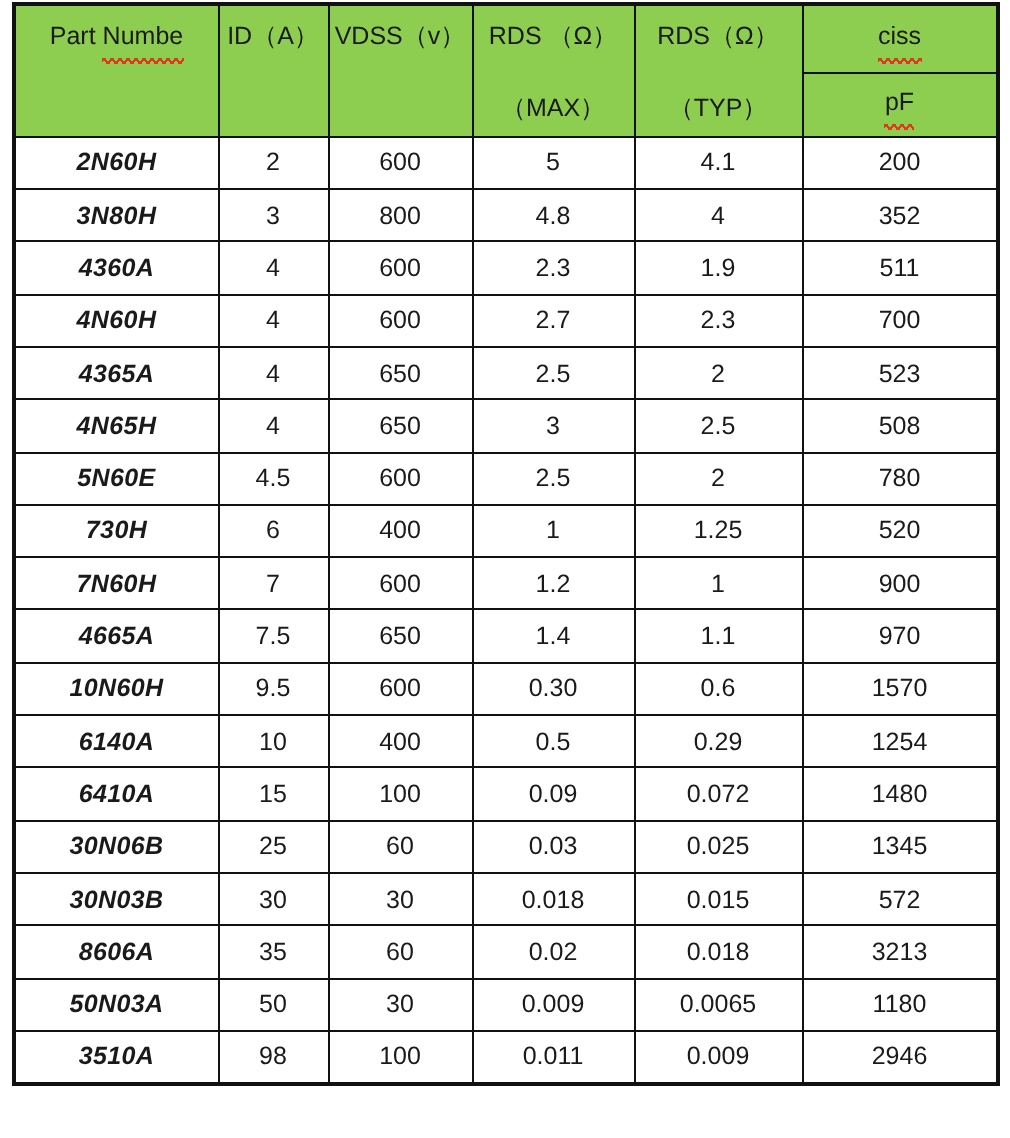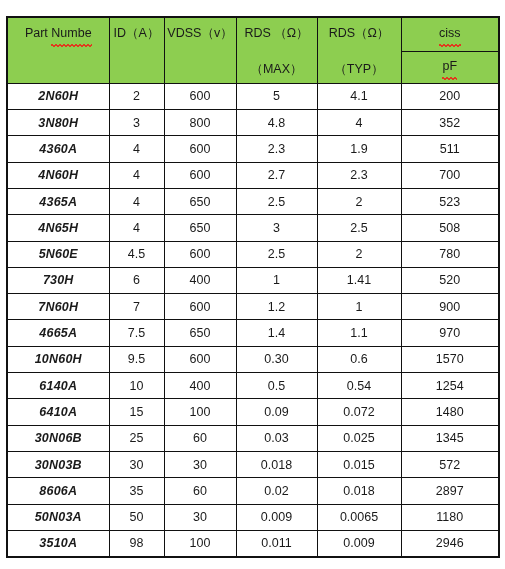--- a/index.html
+++ b/index.html
@@ -13,21 +13,21 @@
     overflow: hidden;
     font-family: "Liberation Sans", sans-serif;
   }
 
   #page-root {
     position: relative;
     width: 483px;
     height: 569px;
     background: #ffffff;
     box-sizing: border-box;
-    padding: 16px 7px 5px 6px;
+    padding: 1px 7px 5px 6px;
   }
 
   table.spec-table {
     width: 492px;
     border-collapse: collapse;
     table-layout: fixed;
     border: 2px solid #111111;
   }
 
   table.spec-table col.c-part  { width: 102px; }
@@ -214,21 +214,21 @@
           <td>600</td>
           <td>2.5</td>
           <td>2</td>
           <td>780</td>
         </tr>
         <tr>
           <td class="part-cell">730H</td>
           <td>6</td>
           <td>400</td>
           <td>1</td>
-          <td>1.41</td>
+          <td>1.25</td>
           <td>520</td>
         </tr>
         <tr>
           <td class="part-cell">7N60H</td>
           <td>7</td>
           <td>600</td>
           <td>1.2</td>
           <td>1</td>
           <td>900</td>
         </tr>
@@ -246,21 +246,21 @@
           <td>600</td>
           <td>0.30</td>
           <td>0.6</td>
           <td>1570</td>
         </tr>
         <tr>
           <td class="part-cell">6140A</td>
           <td>10</td>
           <td>400</td>
           <td>0.5</td>
-          <td>0.54</td>
+          <td>0.29</td>
           <td>1254</td>
         </tr>
         <tr>
           <td class="part-cell">6410A</td>
           <td>15</td>
           <td>100</td>
           <td>0.09</td>
           <td>0.072</td>
           <td>1480</td>
         </tr>
@@ -279,21 +279,21 @@
           <td>0.018</td>
           <td>0.015</td>
           <td>572</td>
         </tr>
         <tr>
           <td class="part-cell">8606A</td>
           <td>35</td>
           <td>60</td>
           <td>0.02</td>
           <td>0.018</td>
-          <td>2897</td>
+          <td>3213</td>
         </tr>
         <tr>
           <td class="part-cell">50N03A</td>
           <td>50</td>
           <td>30</td>
           <td>0.009</td>
           <td>0.0065</td>
           <td>1180</td>
         </tr>
         <tr>

